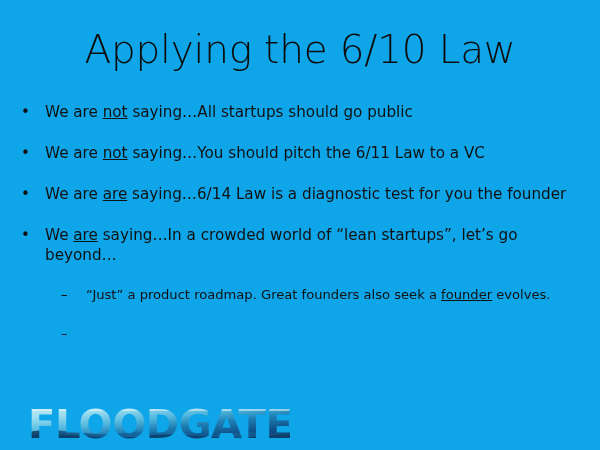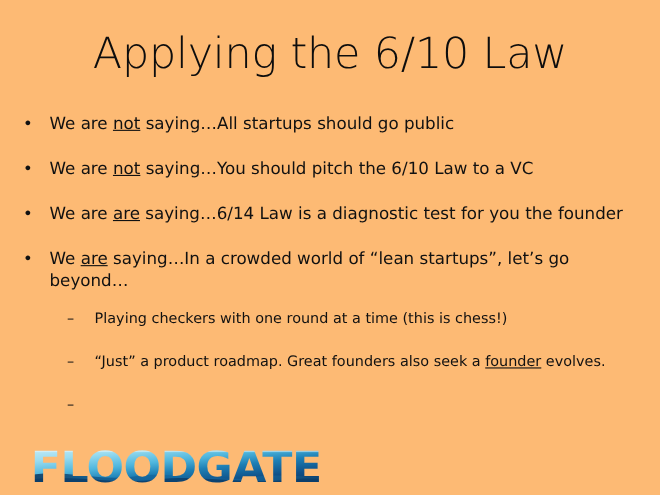--- a/index.html
+++ b/index.html
@@ -10,21 +10,21 @@
     width: 600px;
     height: 450px;
     background: #ffffff;
     font-family: "Liberation Sans", sans-serif;
     overflow: hidden;
   }
   .slide {
     position: relative;
     width: 600px;
     height: 450px;
-    background: #fdba74;
+    background: #0ea5e9;
   }
 
   
   .slide-title {
     position: absolute;
     left: 0;
     top: 26px;
     width: 600px;
     text-align: center;
     font-family: "DejaVu Sans", sans-serif;
@@ -110,37 +110,37 @@
 
   <div class="body-block">
 
     <div class="l1-item">
       <span class="marker">•</span>
       <span>We are </span><span class="u">not</span><span> saying…All startups should go public</span>
     </div>
 
     <div class="l1-item">
       <span class="marker">•</span>
-      <span>We are </span><span class="u">not</span><span> saying…You should pitch the 6/10 Law to a VC</span>
+      <span>We are </span><span class="u">not</span><span> saying…You should pitch the 6/11 Law to a VC</span>
     </div>
 
     <div class="l1-item">
       <span class="marker">•</span>
       <span>We are </span><span class="u">are</span><span> saying…6/14 Law is a diagnostic test for you the founder</span>
     </div>
 
     <div class="l1-item">
       <span class="marker">•</span>
       <span>We </span><span class="u">are</span><span> saying…In a crowded world of “lean startups”, let’s go beyond…</span>
 
       <div class="sub-list">
 
         <div class="l2-item">
           <span class="marker">–</span>
-          <span>Playing checkers with one round at a time (this is chess!)</span><span></span>
+          <span></span>
         </div>
 
         <div class="l2-item">
           <span class="marker">–</span>
           <span>“Just” a product roadmap.  Great founders also seek a </span><span class="u">founder</span><span> evolves.</span>
         </div>
 
         <div class="l2-item">
           <span class="marker">–</span>
           <span></span>

